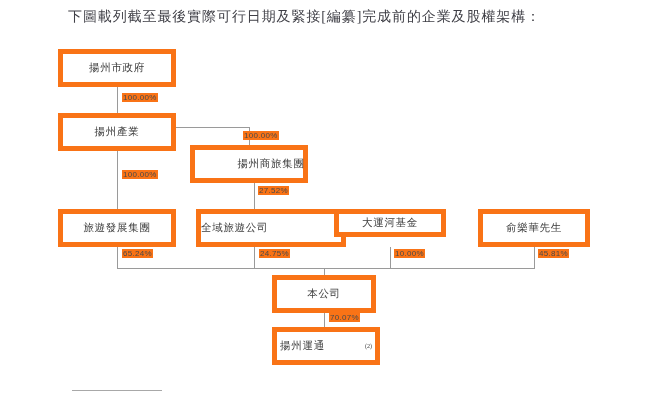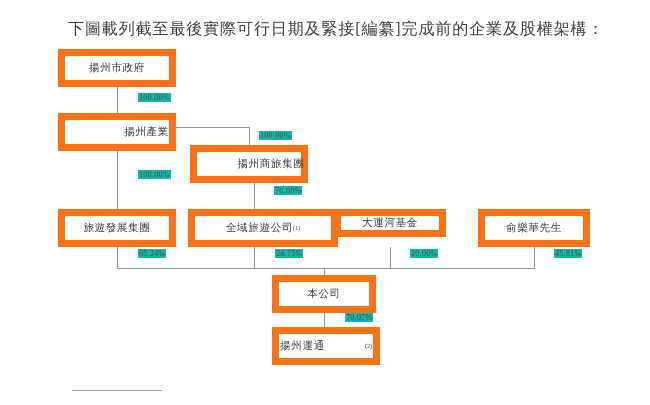--- a/index.html
+++ b/index.html
@@ -19,33 +19,33 @@
   #chart-root {
     position: absolute;
     left: 0; top: 0;
     width: 650px;
     height: 405px;
   }
 
   .intro-text {
     position: absolute;
     left: 68px;
-    top: 19px;
+    top: 8px;
     width: 560px;
-    font-size: 16px;
+    font-size: 14px;
     letter-spacing: 0.9px;
     color: #3f3f46;
     white-space: nowrap;
   }
 
   
   .node {
     position: absolute;
     box-sizing: border-box;
-    border: 7px solid #f97316;
+    border: 5px solid #f97316;
     background: #ffffff;
     display: flex;
     align-items: center;
     justify-content: center;
     font-size: 10.5px;
     letter-spacing: 0.7px;
     color: #3c3c3c;
     z-index: 3;
   }
   .node .label {
@@ -53,24 +53,24 @@
     white-space: nowrap;
   }
   .node .sup {
     font-size: 6px;
     vertical-align: super;
     letter-spacing: 0;
     color: #3c3c3c;
   }
 
   .n-gov      { left: 58px;  top: 49px;  width: 118px; height: 38px; }
-  .n-industry { left: 58px;  top: 113px; width: 118px; height: 38px; justify-content: flex-end; }
+  .n-industry { left: 58px;  top: 113px; width: 118px; height: 38px; }
   .n-travel   { left: 190px; top: 145px; width: 118px; height: 38px; padding-left: 44px; }
   .n-tourdev  { left: 58px;  top: 209px; width: 118px; height: 38px; }
-  .n-global   { left: 188px; top: 209px; width: 150px; height: 38px; }
+  .n-global   { left: 196px; top: 209px; width: 150px; height: 38px; justify-content: space-between; }
   .n-canal    { left: 334px; top: 209px; width: 112px; height: 28px; }
   .n-yu       { left: 478px; top: 209px; width: 112px; height: 38px; }
   .n-company  { left: 272px; top: 275px; width: 104px; height: 38px; }
   .n-yuntong  { left: 272px; top: 327px; width: 108px; height: 38px; gap: 40px; }
 
   
   .ln {
     position: absolute;
     background: #9a9a9a;
     z-index: 1;
@@ -78,25 +78,24 @@
   .ln.v { width: 1px; }
   .ln.h { height: 1px; }
 
   
   .pct {
     position: absolute;
     font-size: 8px;
     letter-spacing: 0.3px;
     color: #4a4a4a;
     white-space: nowrap;
-    font-family: Liberation Serif, serif;
+    font-family: Liberation Sans, sans-serif;
     z-index: 4;
-    background: #14b8a6;
+    background: #f97316;
     padding: 0 1px;
-    margin-left: 16px;
   }
 
   .footnote-rule {
     position: absolute;
     left: 72px;
     top: 390px;
     width: 90px;
     height: 1px;
     background: #a8a8a8;
   }
@@ -127,21 +126,21 @@
   <div class="ln v" style="left:324px; top:268px; height:7px;"></div>
 
   <div class="ln v" style="left:324px; top:313px; height:14px;"></div>
 
   <div class="pct" style="left:122px; top:93px;">100.00%</div>
 
   <div class="pct" style="left:243px; top:131px;">100.00%</div>
 
   <div class="pct" style="left:122px; top:170px;">100.00%</div>
 
-  <div class="pct" style="left:258px; top:186px;">76.60%</div>
+  <div class="pct" style="left:258px; top:186px;">27.52%</div>
 
   <div class="pct" style="left:122px; top:249px;">65.24%</div>
 
   <div class="pct" style="left:259px; top:249px;">24.75%</div>
 
   <div class="pct" style="left:394px; top:249px;">10.00%</div>
 
   <div class="pct" style="left:538px; top:249px;">45.81%</div>
 
   <div class="pct" style="left:329px; top:313px;">70.07%</div>

